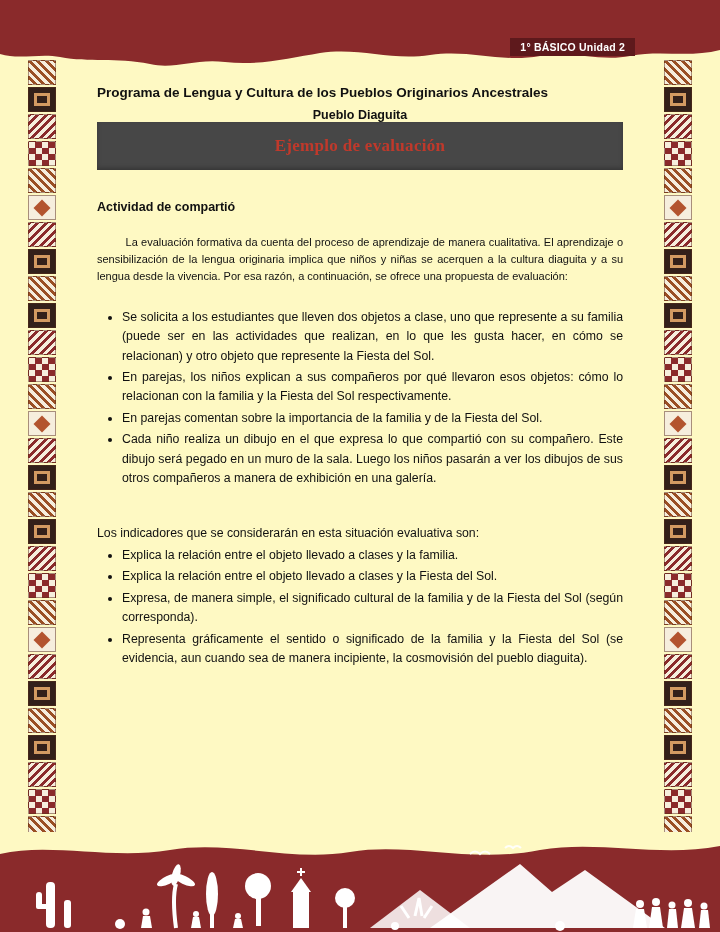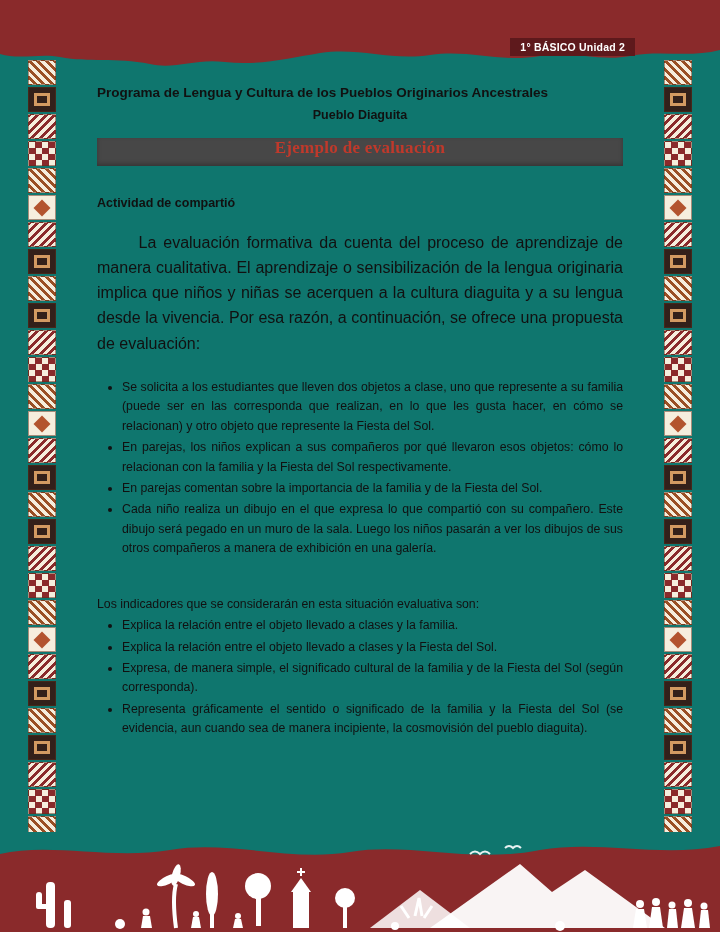--- a/index.html
+++ b/index.html
@@ -5,21 +5,21 @@
   :root{
     --maroon:#8a2a2b;
     --badge:#5e191c;
     --gray:#474747;
     --accent-red:#c0392b;
     --ink:#111111;
   }
   *{box-sizing:border-box;}
   html,body{margin:0;padding:0;background:#ffffff;}
   .page{
-    position:relative;width:720px;height:932px;overflow:hidden;background:#0f766e;
+    position:relative;width:720px;height:932px;overflow:hidden;background:#fef9c3;
     font-family:"Liberation Sans",sans-serif;color:var(--ink);
   }
 
   
   .top-banner{position:absolute;top:0;left:0;width:720px;height:72px;display:block;}
   .unit-badge{
     position:absolute;top:38px;right:85px;background:var(--badge);color:#ffffff;
     font-size:10.5px;font-weight:bold;padding:3px 10px;letter-spacing:.2px;white-space:nowrap;
   }
 
@@ -34,29 +34,29 @@
   .t-maze::after{content:"";position:absolute;inset:5px;border:3px solid #d39a62;}
   .t-check{background:conic-gradient(#8a2a2b 0 25%,#f6eedd 0 50%,#8a2a2b 0 75%,#f6eedd 0);background-size:13px 12px;}
   .t-diamond{background:#f6eedd;}
   .t-diamond::after{content:"";position:absolute;left:7px;top:6px;width:12px;height:12px;background:#b3542e;transform:rotate(45deg);}
 
   
   .content{position:absolute;left:97px;right:97px;top:84px;}
   .program-title{margin:0 0 6px;font-size:13.5px;font-weight:bold;text-align:left;line-height:1.3;}
   .program-subtitle{margin:0 0 0;font-size:12.5px;font-weight:bold;text-align:center;}
   .section-banner{
-    background:var(--gray);height:28px;display:flex;justify-content:center;
-    margin:16px 0 30px;box-shadow:inset 0 -2px 4px rgba(0,0,0,.25);
+    background:var(--gray);height:48px;display:flex;align-items:center;justify-content:center;
+    margin:0 0 30px;box-shadow:inset 0 -2px 4px rgba(0,0,0,.25);
   }
   .section-banner span{
     font-family:"Liberation Serif",serif;font-weight:bold;font-size:17px;color:var(--accent-red);
     letter-spacing:.3px;
   }
   .activity-heading{margin:0 0 20px;font-size:12.5px;font-weight:bold;}
-  .intro{margin:0 0 22px;font-size:16px;line-height:1.58;text-align:justify;text-indent:2.6em;}
+  .intro{margin:0 0 22px;font-size:11px;line-height:1.58;text-align:justify;text-indent:2.6em;}
   ul.bullets{margin:0;padding-left:25px;font-size:12.3px;line-height:1.58;}
   ul.bullets li{text-align:justify;margin:0 0 2px;}
   .indicators-intro{margin:36px 0 2px;font-size:12.3px;line-height:1.58;}
 
   
   .footer-art{position:absolute;left:0;bottom:0;width:720px;height:112px;display:block;}
 </style>
 </head>
 <body>
 
@@ -146,21 +146,21 @@
 
     <div class="section-banner">
       <span>Ejemplo de evaluación</span>
     </div>
 
     <h3 class="activity-heading">Actividad de compartió</h3>
 
     <p class="intro">La evaluación formativa da cuenta del proceso de aprendizaje de manera cualitativa. El aprendizaje o sensibilización de la lengua originaria implica que niños y niñas se acerquen a la cultura diaguita y a su lengua desde la vivencia. Por esa razón, a continuación, se ofrece una propuesta de evaluación:</p>
 
     <ul class="bullets">
-      <li>Se solicita a los estudiantes que lleven dos objetos a clase, uno que represente a su familia (puede ser en las corresponda que realizan, en lo que les gusta hacer, en cómo se relacionan) y otro objeto que represente la Fiesta del Sol.</li>
+      <li>Se solicita a los estudiantes que lleven dos objetos a clase, uno que represente a su familia (puede ser en las actividades que realizan, en lo que les gusta hacer, en cómo se relacionan) y otro objeto que represente la Fiesta del Sol.</li>
       <li>En parejas, los niños explican a sus compañeros por qué llevaron esos objetos: cómo lo relacionan con la familia y la Fiesta del Sol respectivamente.</li>
       <li>En parejas comentan sobre la importancia de la familia y de la Fiesta del Sol.</li>
       <li>Cada niño realiza un dibujo en el que expresa lo que compartió con su compañero. Este dibujo será pegado en un muro de la sala. Luego los niños pasarán a ver los dibujos de sus otros compañeros a manera de exhibición en una galería.</li>
     </ul>
 
     <p class="indicators-intro">Los indicadores que se considerarán en esta situación evaluativa son:</p>
 
     <ul class="bullets">
       <li>Explica la relación entre el objeto llevado a clases y la familia.</li>
       <li>Explica la relación entre el objeto llevado a clases y la Fiesta del Sol.</li>

